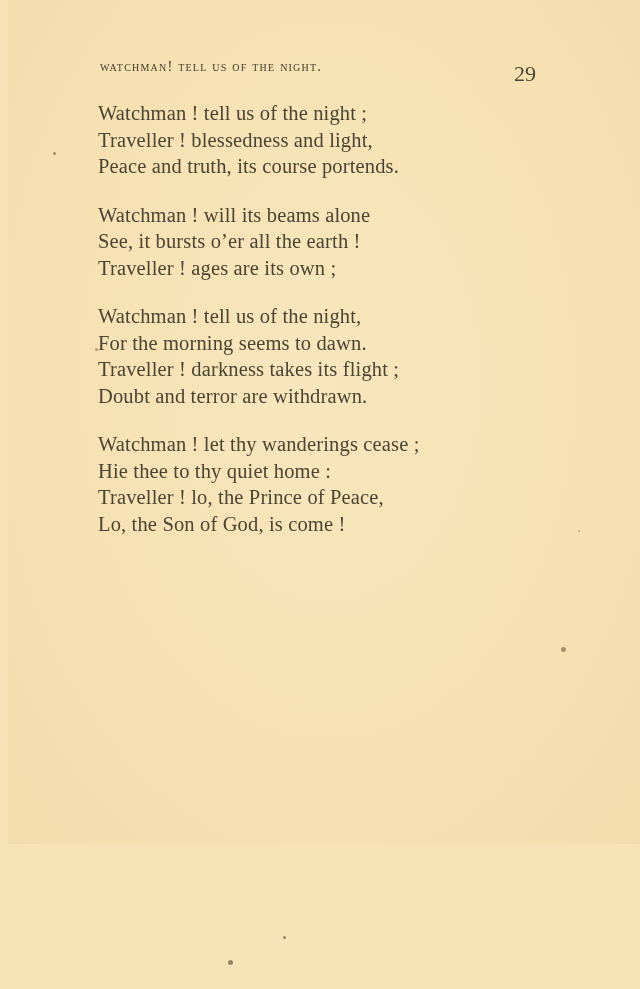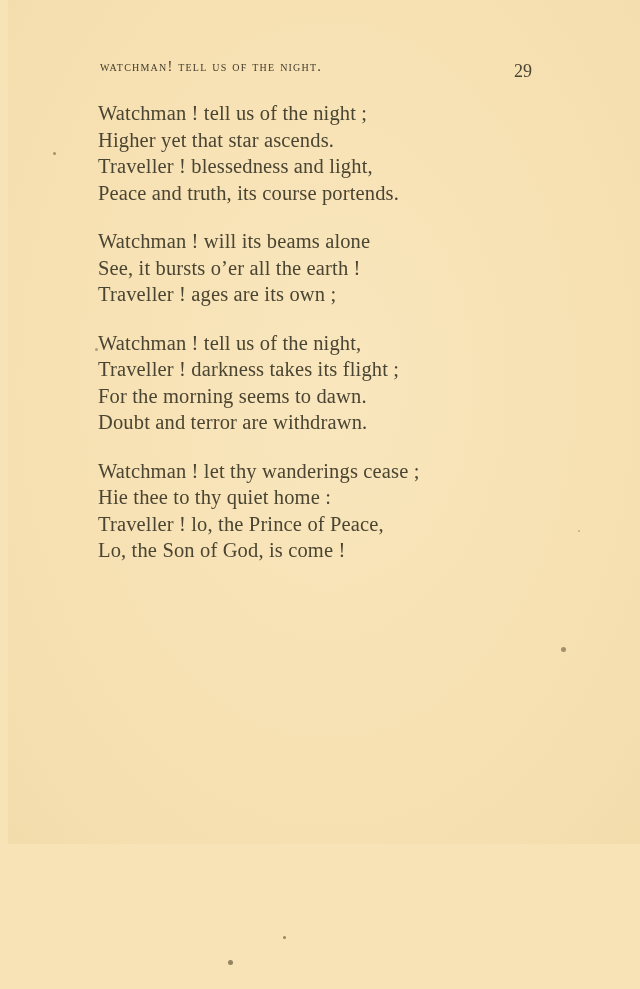--- a/index.html
+++ b/index.html
@@ -36,21 +36,21 @@
       letter-spacing: 1.2px;
       font-variant: small-caps;
       text-transform: lowercase;
       color: #403b2a;
       white-space: nowrap;
     }
     .page-number {
       position: absolute;
       left: 414px;
       top: 3px;
-      font-size: 18px;
+      font-size: 22px;
       color: #4a4532;
     }
     .poem {
       position: absolute;
       left: 90px;
       top: 100px;
     }
     .stanza {
       margin: 0 0 22px 0;
     }
@@ -72,33 +72,32 @@
 <div class="page">
 
   <div class="running-head">
     <span class="running-title">WATCHMAN! TELL US OF THE NIGHT.</span>
     <span class="page-number">29</span>
   </div>
 
   <div class="poem">
     <div class="stanza">
       <div class="line">Watchman ! tell us of the night ;</div>
-      <div class="line">Higher yet that star ascends.</div>
       <div class="line">Traveller ! blessedness and light,</div>
       <div class="line">Peace and truth, its course portends.</div>
     </div>
     <div class="stanza">
       <div class="line">Watchman ! will its beams alone</div>
       <div class="line">See, it bursts o’er all the earth !</div>
       <div class="line">Traveller ! ages are its own ;</div>
     </div>
     <div class="stanza">
       <div class="line">Watchman ! tell us of the night,</div>
+      <div class="line">For the morning seems to dawn.</div>
       <div class="line">Traveller ! darkness takes its flight ;</div>
-      <div class="line">For the morning seems to dawn.</div>
       <div class="line">Doubt and terror are withdrawn.</div>
     </div>
     <div class="stanza">
       <div class="line">Watchman ! let thy wanderings cease ;</div>
       <div class="line">Hie thee to thy quiet home :</div>
       <div class="line">Traveller ! lo, the Prince of Peace,</div>
       <div class="line">Lo, the Son of God, is come !</div>
     </div>
   </div>
 

